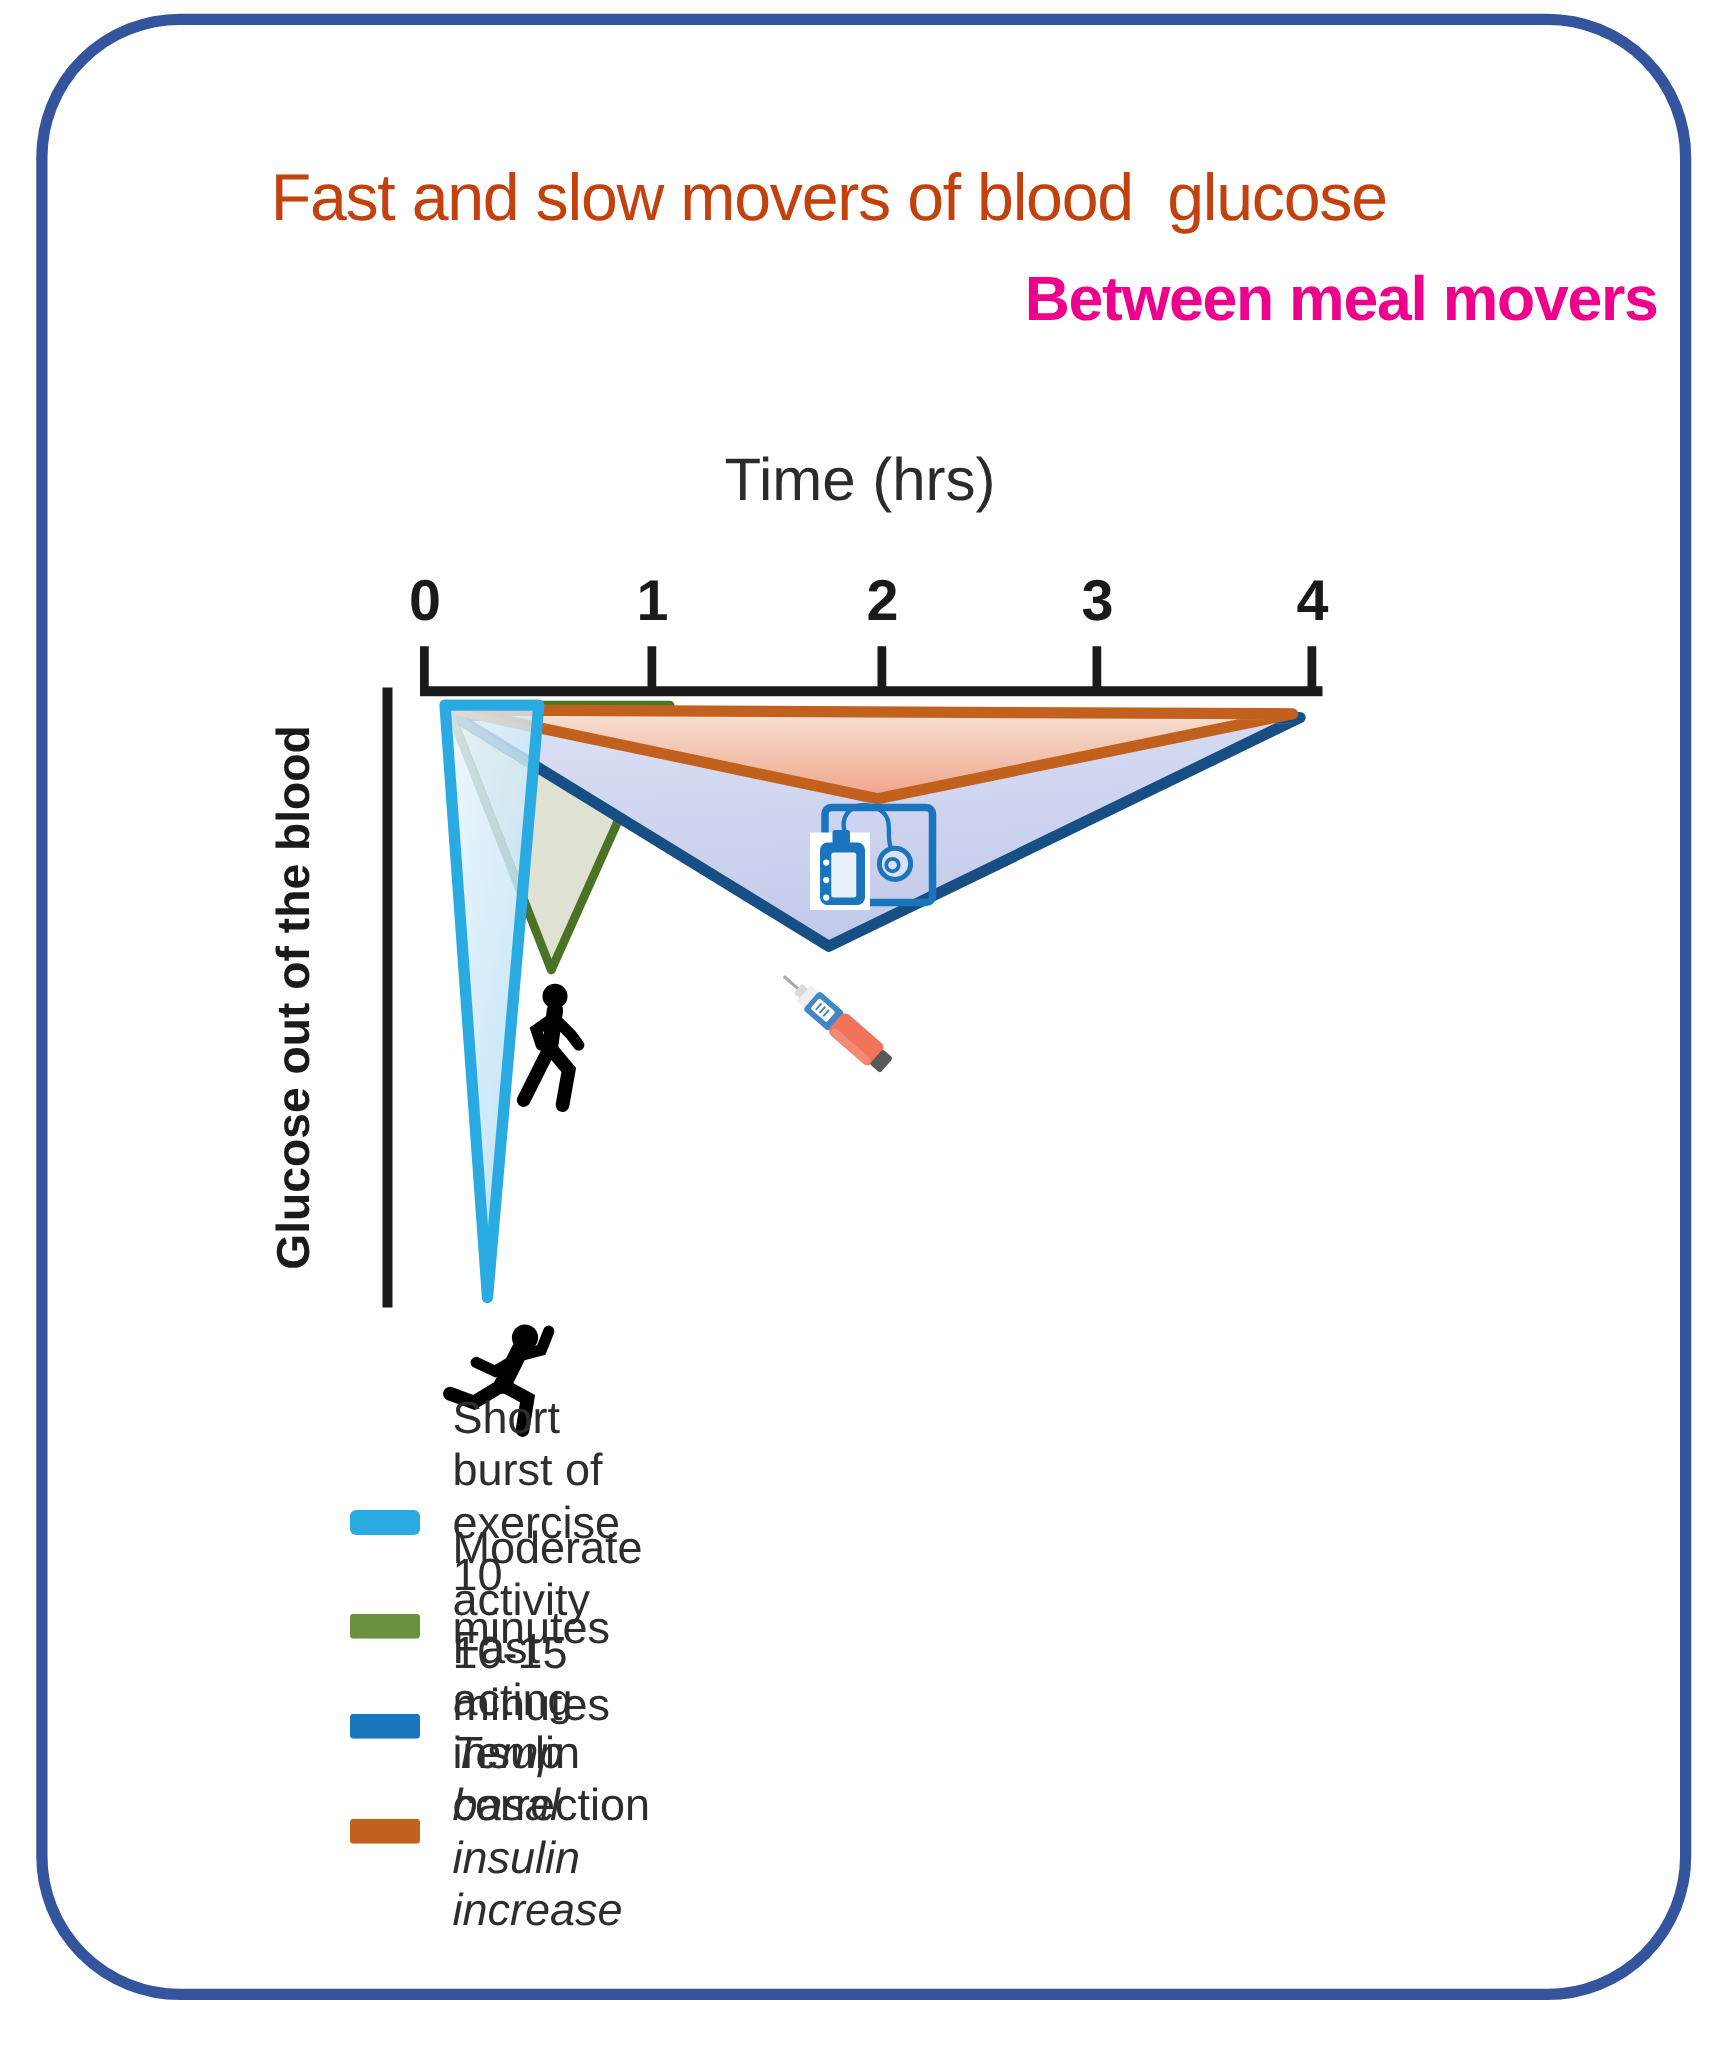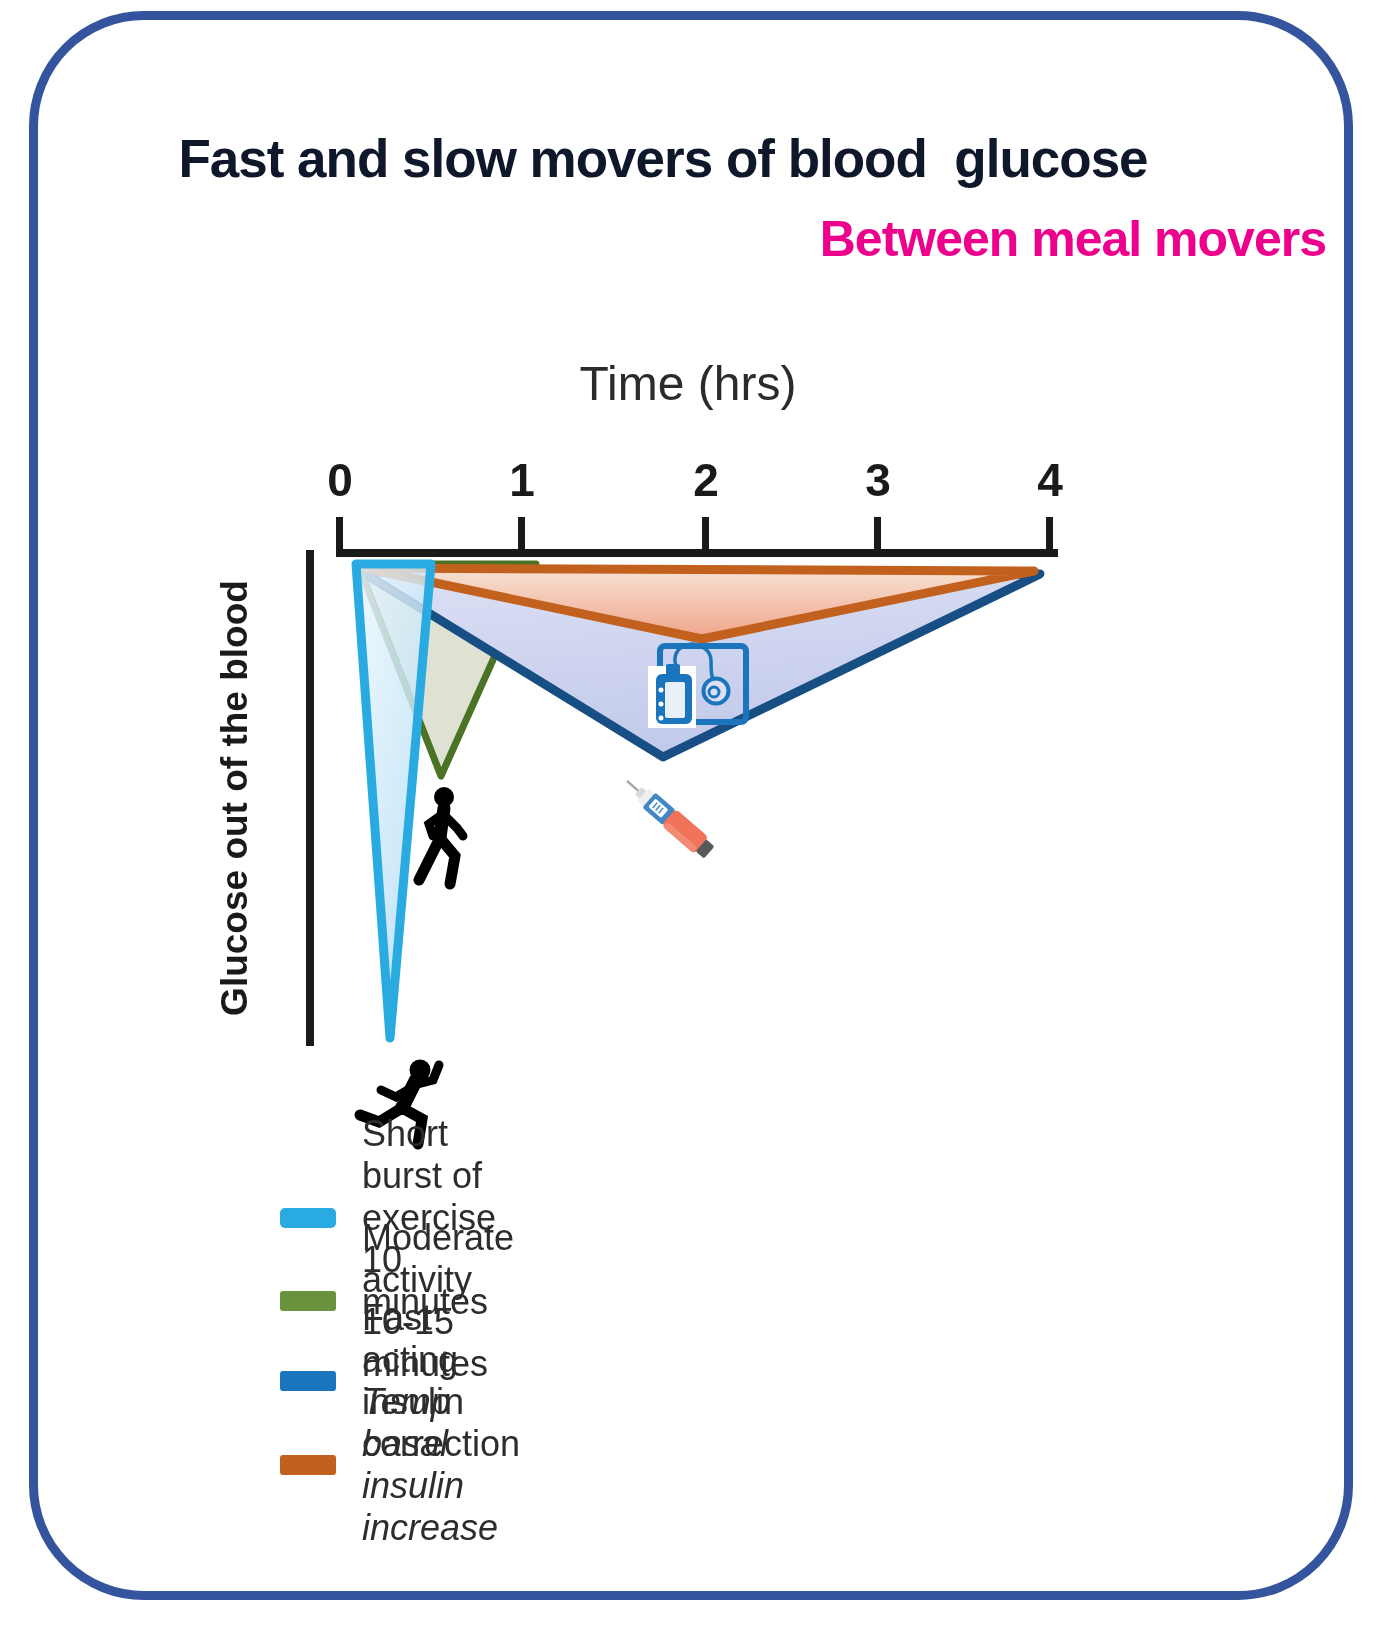--- a/index.html
+++ b/index.html
@@ -1,21 +1,21 @@
 <!DOCTYPE html>
 <html><head>
 <meta charset="utf-8">
 <style>
   html,body{margin:0;padding:0;background:#fff;}
   .page{position:relative;width:1386px;height:1639px;background:#fff;overflow:hidden;
         font-family:"Liberation Sans", sans-serif;}
   .frame{position:absolute;left:29px;top:11px;width:1324px;height:1589px;
          border:9px solid #35549E;border-radius:115px;box-sizing:border-box;}
   .title{position:absolute;left:0;right:60px;top:128px;margin:0;text-align:center;
-         font-size:53px;font-weight:700;color:#0f172a;letter-spacing:-1px;white-space:pre-wrap;}
+         font-size:53px;font-weight:400;color:#c2410c;letter-spacing:-1px;white-space:pre-wrap;}
   .subtitle{position:absolute;left:0;right:60px;top:210px;margin:0;text-align:right;
          font-size:50px;font-weight:700;color:#EC008C;letter-spacing:-1px;white-space:pre-wrap;}
   .chart-svg{position:absolute;left:0;top:0;}
   .legend{position:absolute;left:0;top:0;}
   .legend-row{position:absolute;left:280px;display:flex;align-items:center;height:40px;}
   .legend-row .swatch{flex:0 0 auto;display:block;}
   .legend-label{margin-left:26px;font-size:36px;color:#2D2D2D;white-space:pre-wrap;}
 </style>
 </head>
 <body>

